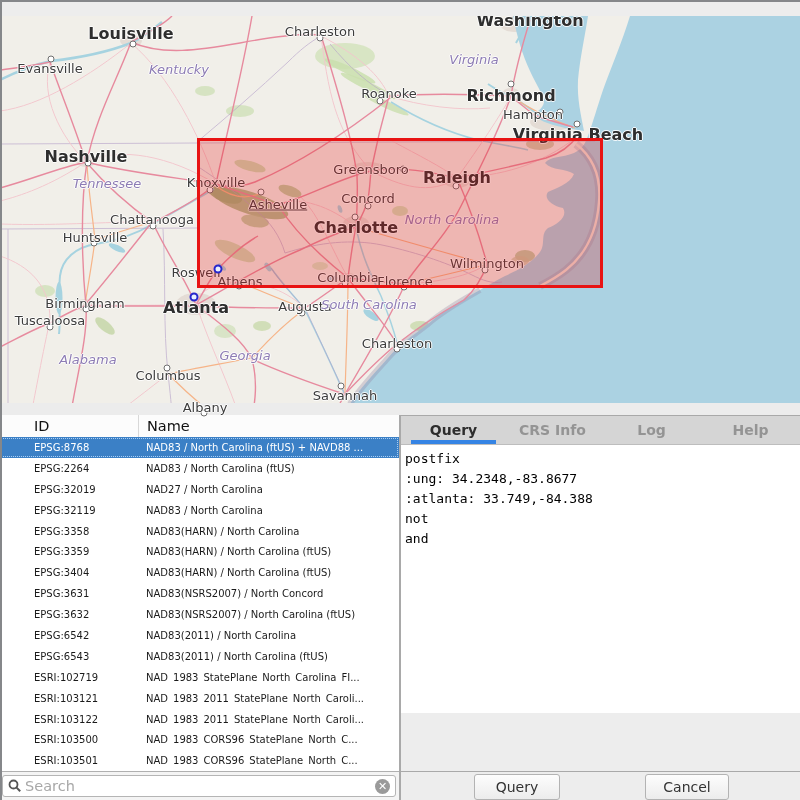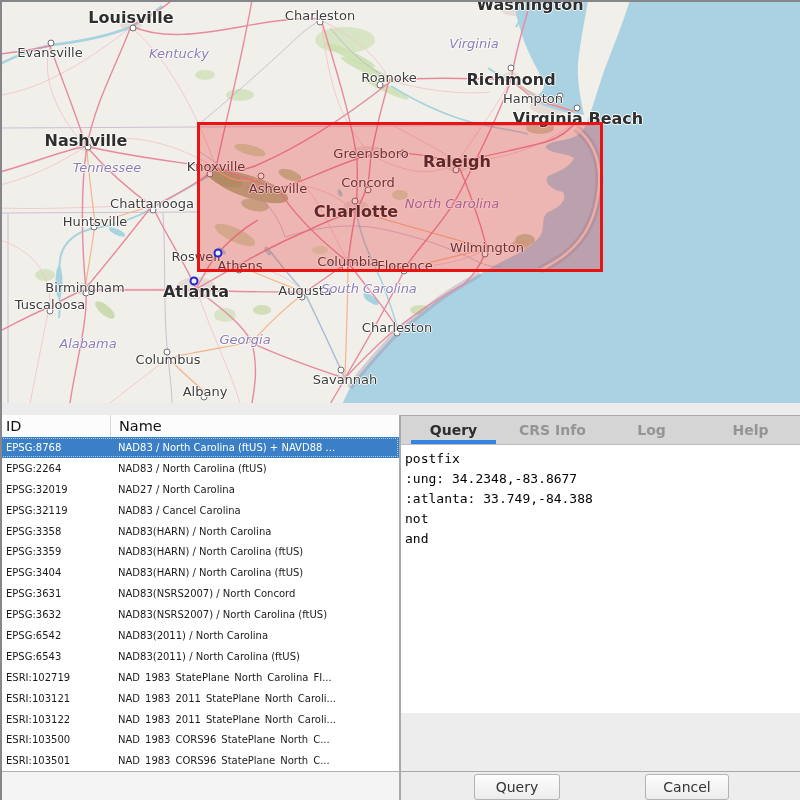--- a/index.html
+++ b/index.html
@@ -3,21 +3,21 @@
 <meta charset="utf-8">
 <style>
   html,body{margin:0;padding:0;}
   body{width:800px;height:800px;position:relative;background:#ededed;
        font-family:"DejaVu Sans","Liberation Sans",sans-serif;overflow:hidden;}
   
   .frame-top{position:absolute;top:0;left:0;right:0;height:2px;background:#85878a;z-index:60;}
   .frame-left{position:absolute;top:0;left:0;bottom:0;width:2px;background:#85878a;z-index:60;}
 
   
-  #map{position:absolute;top:0;left:0;width:800px;height:403px;overflow:hidden;background:#fef9c3;}
+  #map{position:absolute;top:16px;left:0;width:800px;height:403px;overflow:hidden;background:#fef9c3;}
   #map svg{position:absolute;top:0;left:0;}
   #map-labels{position:absolute;inset:0;z-index:2;}
   .city{position:absolute;transform:translate(-50%,-50%);white-space:nowrap;color:#3c3c3c;
         text-shadow:0 1px 0 rgba(255,255,255,.85),0 -1px 0 rgba(255,255,255,.85),
                     1px 0 0 rgba(255,255,255,.85),-1px 0 0 rgba(255,255,255,.85);}
   .city.major{font-size:16px;font-weight:600;color:#2e2e2e;}
   .city.town{font-size:13px;}
   .state{position:absolute;transform:translate(-50%,-50%);white-space:nowrap;color:#8d7cb4;
          font-size:13px;font-style:italic;
          text-shadow:0 1px 0 rgba(255,255,255,.8),0 -1px 0 rgba(255,255,255,.8),
@@ -35,21 +35,21 @@
   
   #left-panel{position:absolute;top:415px;left:0;width:400px;bottom:0;background:#f4f4f4;
               border-right:1px solid #a9a9a9;box-sizing:border-box;}
   #thead{position:absolute;top:0;left:0;right:0;height:22px;background:#fcfcfc;
          border-bottom:1px solid #cfcfcf;display:flex;align-items:center;font-size:14.5px;color:#111;}
   #thead .c1{border-right:1px solid #d8d8d8;height:100%;display:flex;align-items:center;}
   #tbody{position:absolute;top:22px;left:0;right:0;height:334px;background:#fff;overflow:hidden;}
   .trow{display:flex;align-items:center;height:20.9px;font-size:10px;color:#1a1a1a;white-space:nowrap;}
   .trow .c2{overflow:hidden;}
   .trow.sel{background:#3b80c6;color:#fff;outline:1px dotted #a9cdf2;outline-offset:-2px;}
-  .c1{width:104px;padding-left:6px;flex:none;}
+  .c1{width:104px;padding-left:6px;flex:none;margin-left:28px;}
   .c2{flex:1;padding-left:8px;}
   #table-bottom-line{position:absolute;top:356px;left:0;right:0;height:1px;background:#b0b0b0;}
   #search-box{position:absolute;top:360px;left:2px;right:3px;height:22px;background:#fff;
               border:1px solid #b5b5b5;border-radius:3px;box-sizing:border-box;
               display:flex;align-items:center;}
   #search-input{border:none;outline:none;flex:1;font-size:14.5px;color:#444;background:transparent;
                 font-family:inherit;padding:0 2px;}
   #search-input::placeholder{color:#a8a8a8;}
   .search-glyph{width:16px;height:16px;margin-left:4px;flex:none;}
   #clear-btn{width:15px;height:15px;border-radius:50%;background:#9a9a9a;color:#fff;font-size:11px;
@@ -283,21 +283,21 @@
       <div class="city town" style="left: 389px; top: 77px;">Roanoke</div>
       <div class="cdot" style="left: 560px; top: 96px;"></div>
       <div class="city town" style="left: 533px; top: 98px;">Hampton</div>
       <div class="cdot" style="left: 210px; top: 174px;"></div>
       <div class="city town" style="left: 216px; top: 166px;">Knoxville</div>
       <div class="cdot" style="left: 403px; top: 153px;"></div>
       <div class="city town" style="left: 371px; top: 153px;">Greensboro</div>
       <div class="cdot" style="left: 368px; top: 190px;"></div>
       <div class="city town" style="left: 368px; top: 182px;">Concord</div>
       <div class="cdot" style="left: 261px; top: 176px;"></div>
-      <div class="city town" style="left: 278px; top: 188px;">Asheville</div>
+      <div class="city town" style="left: 278px; top: 188px; text-decoration: underline;">Asheville</div>
       <div class="cdot" style="left: 485px; top: 254px;"></div>
       <div class="city town" style="left: 487px; top: 247px;">Wilmington</div>
       <div class="cdot" style="left: 345px; top: 267px;"></div>
       <div class="city town" style="left: 348px; top: 261px;">Columbia</div>
       <div class="cdot" style="left: 404px; top: 271px;"></div>
       <div class="city town" style="left: 405px; top: 265px;">Florence</div>
       <div class="cdot" style="left: 239px; top: 270px;"></div>
       <div class="city town" style="left: 240px; top: 265px;">Athens</div>
       <div class="city town" style="left: 196px; top: 256px;">Roswell</div>
       <div class="cdot" style="left: 153px; top: 210px;"></div>
@@ -346,21 +346,21 @@
       <div class="trow">
         <span class="c1">EPSG:2264</span>
         <span class="c2">NAD83 / North Carolina (ftUS)</span>
       </div>
       <div class="trow">
         <span class="c1">EPSG:32019</span>
         <span class="c2">NAD27 / North Carolina</span>
       </div>
       <div class="trow">
         <span class="c1">EPSG:32119</span>
-        <span class="c2">NAD83 / Cancel Carolina</span>
+        <span class="c2">NAD83 / North Carolina</span>
       </div>
       <div class="trow">
         <span class="c1">EPSG:3358</span>
         <span class="c2">NAD83(HARN) / North Carolina</span>
       </div>
       <div class="trow">
         <span class="c1">EPSG:3359</span>
         <span class="c2">NAD83(HARN) / North Carolina (ftUS)</span>
       </div>
       <div class="trow">
@@ -398,20 +398,28 @@
       <div class="trow">
         <span class="c1">ESRI:103500</span>
         <span class="c2">NAD_1983_CORS96_StatePlane_North_C...</span>
       </div>
       <div class="trow">
         <span class="c1">ESRI:103501</span>
         <span class="c2">NAD_1983_CORS96_StatePlane_North_C...</span>
       </div>
     </div>
   <div id="table-bottom-line"></div>
+  <div id="search-box">
+    <svg class="search-glyph" viewBox="0 0 16 16">
+      <circle cx="6.5" cy="6.5" r="4" fill="none" stroke="#555" stroke-width="1.8"></circle>
+      <line x1="9.6" y1="9.6" x2="13.2" y2="13.2" stroke="#555" stroke-width="2"></line>
+    </svg>
+    <input id="search-input" placeholder="Search" style="">
+    <div id="clear-btn">✕</div>
+  </div>
 </div>
 
 <div id="right-panel">
   <div id="tab-bar">
       <div class="tab active">Query</div>
       <div class="tab">CRS Info</div>
       <div class="tab">Log</div>
       <div class="tab">Help</div>
     </div>
   <pre id="query-editor">postfix

